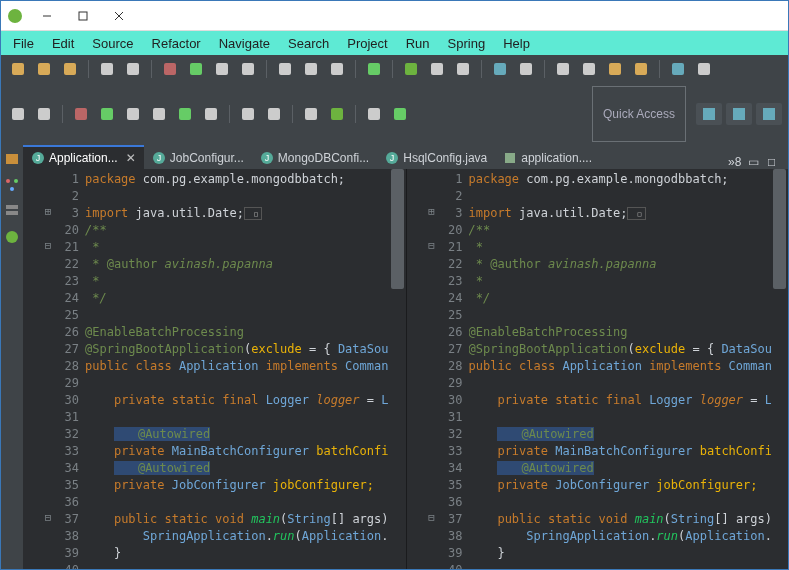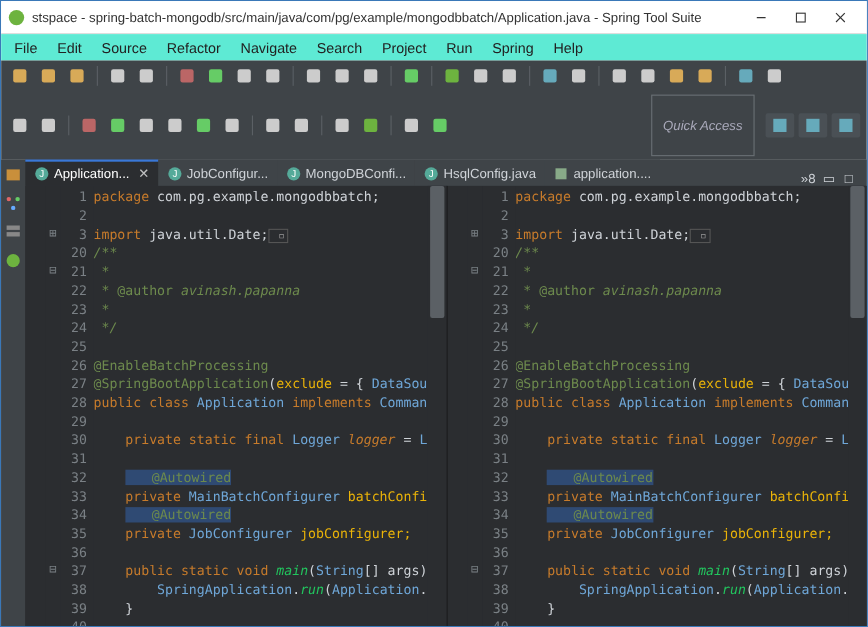--- a/index.html
+++ b/index.html
@@ -8,21 +8,21 @@
 .titlebar .icon { width: 16px; height: 16px; margin-right: 6px; }
 .titlebar .title { flex: 1; font-size: 12px; color: #333; }
 .titlebar .winbtn { width: 36px; height: 28px; display: inline-flex; align-items: center; justify-content: center; cursor: pointer; }
 .menubar { height: 24px; background: #5eead4; display: flex; align-items: center; padding: 0 4px; gap: 2px; }
 .menubar .mi { padding: 2px 8px; font-size: 13px; cursor: pointer; color: #222; }
 .toolbar-area { background: #3f4448; }
 .toolbar { display: flex; align-items: center; padding: 3px 6px; gap: 4px; flex-wrap: wrap; }
 .tbtn { width: 22px; height: 22px; display: inline-flex; align-items: center; justify-content: center; cursor: pointer; border-radius: 2px; }
 .tbtn svg { width: 16px; height: 16px; }
 .sep { width: 1px; height: 18px; background: #5b6065; margin: 0 3px; }
-.quick-access { margin-left: auto; padding: 20px 10px; border: 1px solid #6a7075; color: #aab; font-size: 12px; font-style: italic; cursor: text; }
+.quick-access { margin-left: auto; padding: 20px 10px; border: 1px solid #6a7075; color: #aab; font-size: 12px; cursor: text; }
 .perspective-area { display: flex; gap: 4px; margin-left: 6px; }
 .pbtn { width: 26px; height: 22px; display: flex; align-items: center; justify-content: center; cursor: pointer; background: #4a5055; border-radius: 2px; }
 .workbench { display: flex; height: calc(100% - 112px); background: #3f4448; }
 .leftgutter { width: 22px; background: #3f4448; display: flex; flex-direction: column; align-items: center; padding-top: 6px; gap: 10px; }
 .gutter-icon { width: 16px; height: 16px; cursor: pointer; }
 .editors { flex: 1; display: flex; flex-direction: column; }
 .tab-row { height: 26px; background: #3f4448; display: flex; align-items: flex-end; position: relative; }
 .tab { height: 24px; padding: 0 8px; display: flex; align-items: center; gap: 4px; background: #3f4448; color: #cfd3d8; font-size: 12px; cursor: pointer; border-top: 2px solid transparent; }
 .tab.active { background: #2b2d30; color: #fff; border-top: 2px solid #3a78d8; }
 .tab .ficon { width: 14px; height: 14px; }
@@ -54,21 +54,20 @@
 .foldcol { width: 14px; background: #2b2d30; color: #7a8085; font-family: Consolas, monospace; font-size: 11px; padding-top: 2px; }
 .foldcol div { height: 17px; text-align: center; }
 </style>
 </head>
 <body>
 
 <div class="titlebar">
   <span class="icon"><svg viewBox="0 0 16 16">
         <circle cx="8" cy="8" r="7" fill="#6db33f"></circle>
       </svg></span>
-  <span class="title">stspace - spring-batch-mongodb/src/main/java/com/pg/example/mongodbbatch/Application.java - Spring Tool Suite</span>
   <div class="winbtn">
       <svg width="10" height="10">
         <line x1="1" y1="5" x2="9" y2="5" stroke="#333"></line>
       </svg>
     </div>
   <div class="winbtn">
       <svg width="10" height="10">
         <rect x="1" y="1" width="8" height="8" fill="none" stroke="#333"></rect>
       </svg>
     </div>

